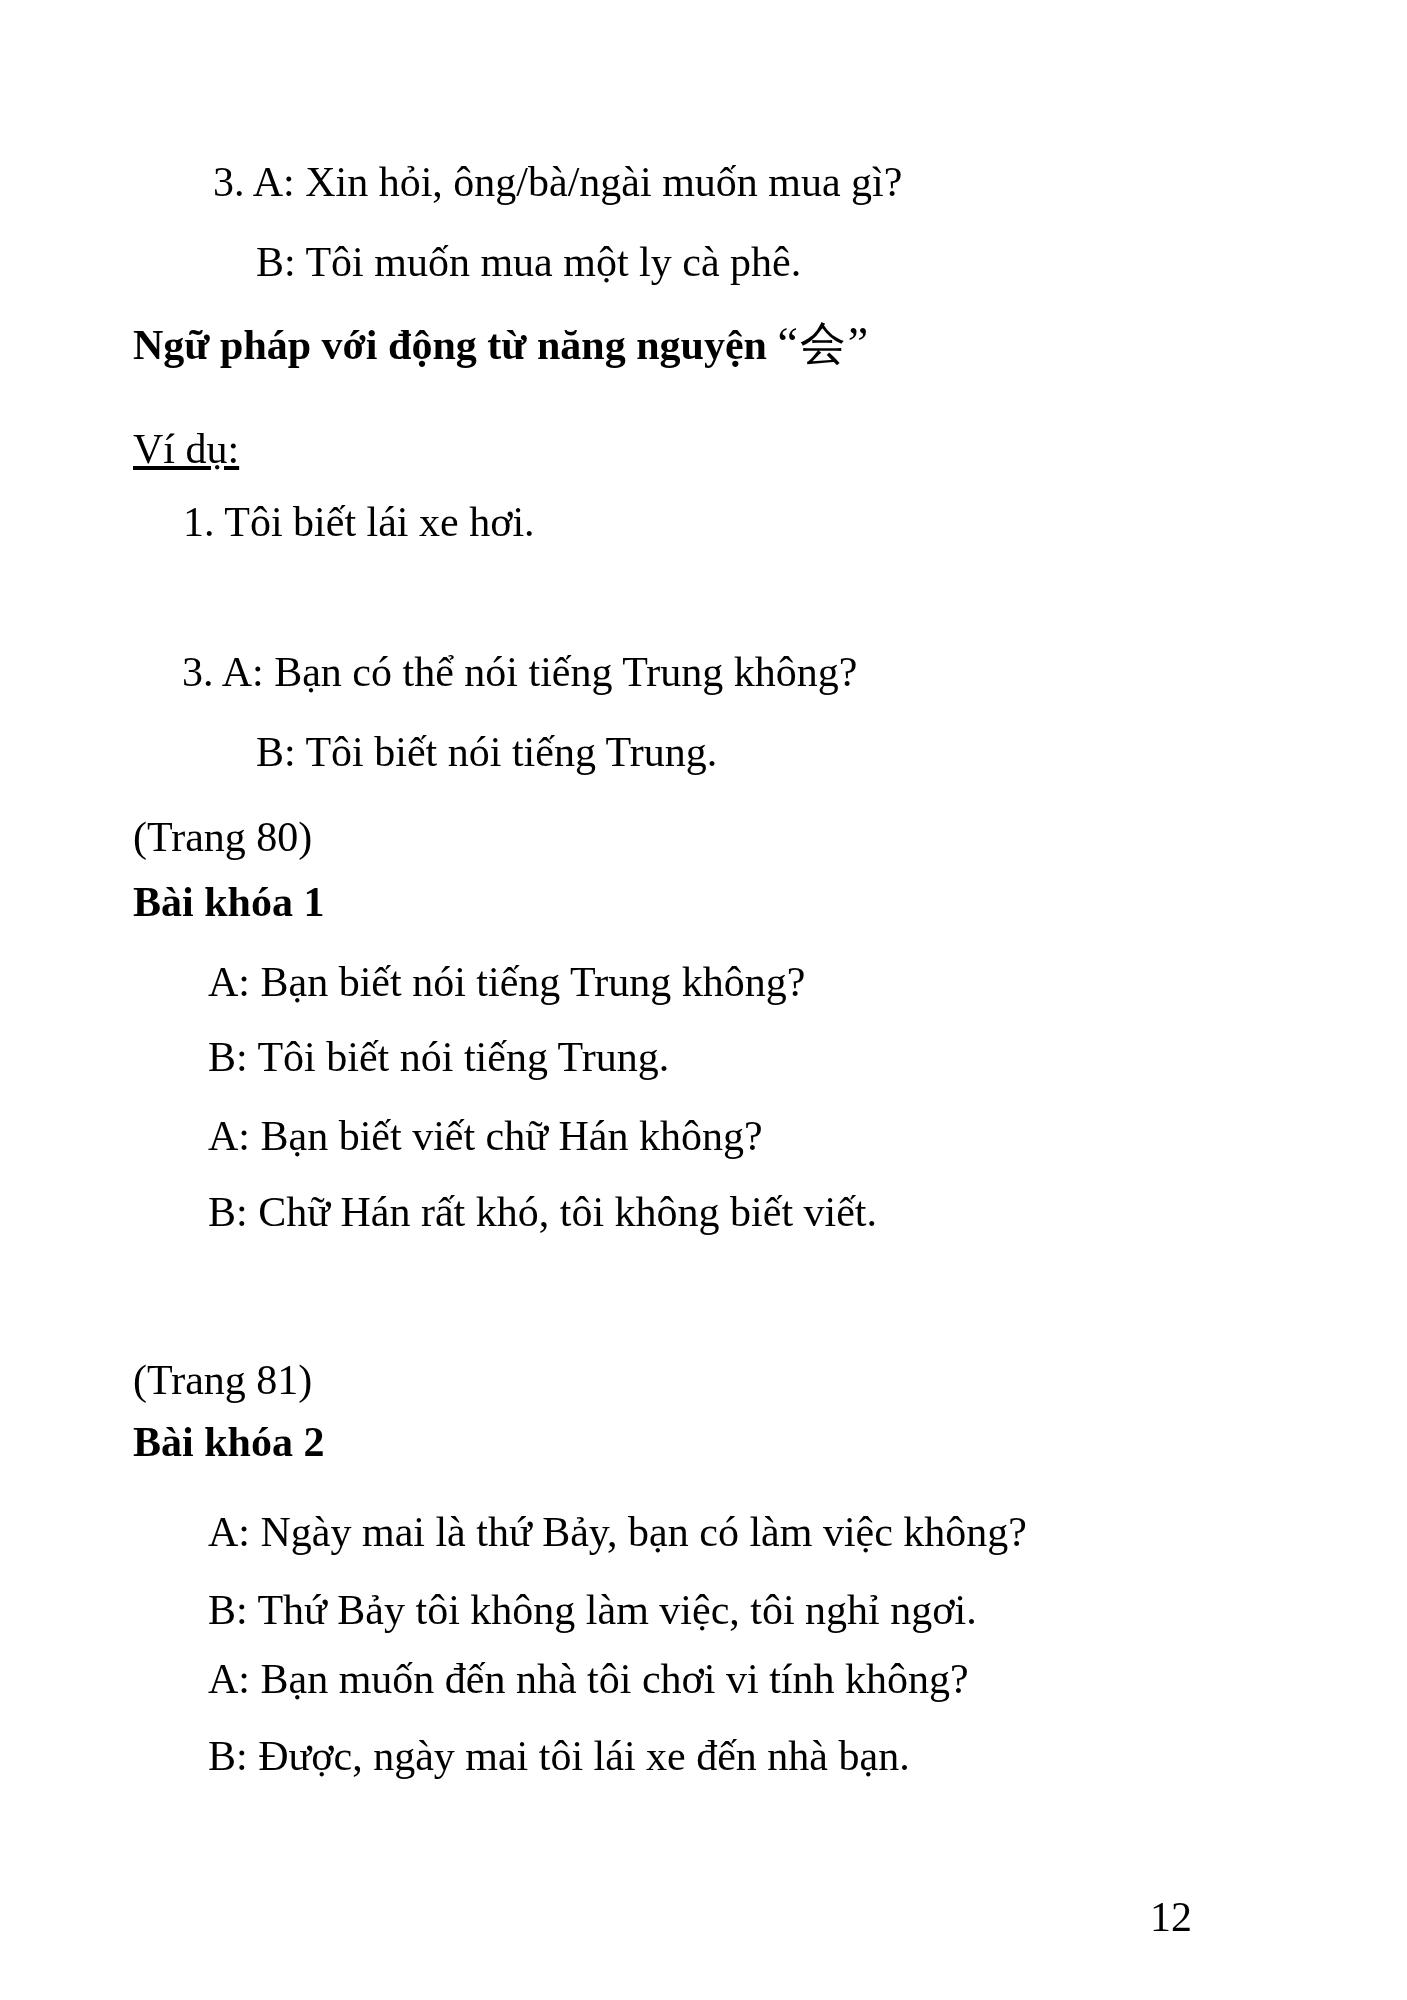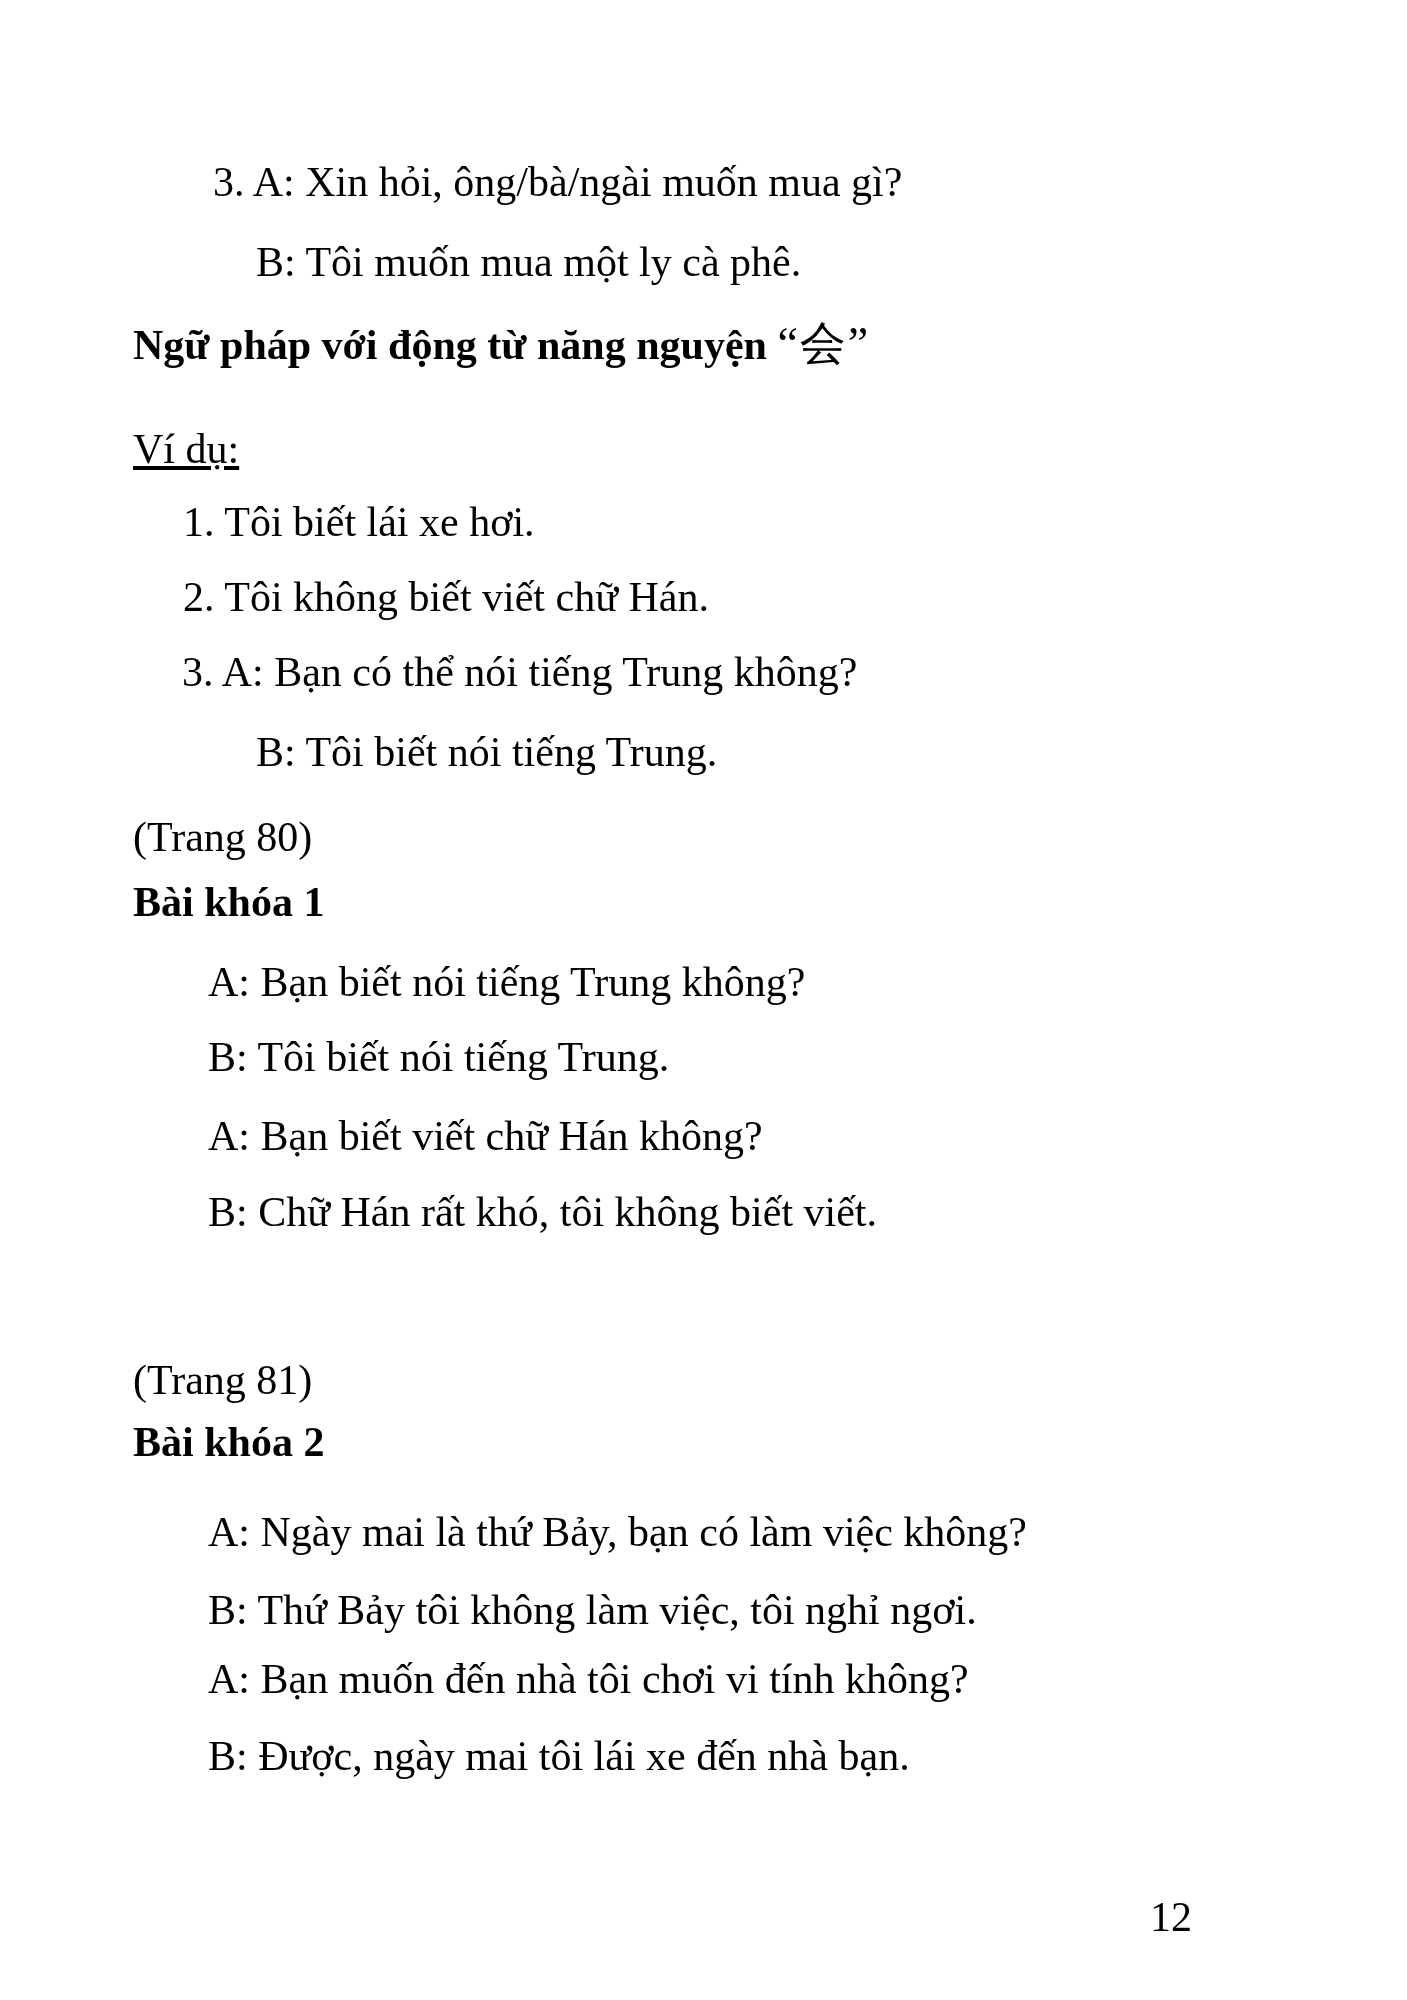--- a/index.html
+++ b/index.html
@@ -41,21 +41,20 @@
   <div class="line" style="left:256px; top:238px;">B: Tôi muốn mua một ly cà phê.</div>
 
   <div class="line" style="left:133px; top:318px;">
     <span class="bold heading-row">Ngữ pháp với động từ năng nguyện</span>
     <span class="cjk heading-row">“会”</span>
   </div>
 
   <div class="line underline" style="left:133px; top:425px;">Ví dụ:</div>
 
   <div class="line" style="left:183px; top:498px;">1. Tôi biết lái xe hơi.</div>
-  <div class="line" style="left:183px; top:573px;">2. Tôi không biết viết chữ Hán.</div>
   <div class="line" style="left:182px; top:648px;">3. A: Bạn có thể nói tiếng Trung không?</div>
   <div class="line" style="left:256px; top:728px;">B: Tôi biết nói tiếng Trung.</div>
 
   <div class="line" style="left:133px; top:813px;">(Trang 80)</div>
   <div class="line bold" style="left:133px; top:878px;">Bài khóa 1</div>
 
   <div class="line" style="left:208px; top:958px;">A: Bạn biết nói tiếng Trung không?</div>
   <div class="line" style="left:208px; top:1033px;">B: Tôi biết nói tiếng Trung.</div>
   <div class="line" style="left:208px; top:1112px;">A: Bạn biết viết chữ Hán không?</div>
   <div class="line" style="left:208px; top:1188px;">B: Chữ Hán rất khó, tôi không biết viết.</div>

